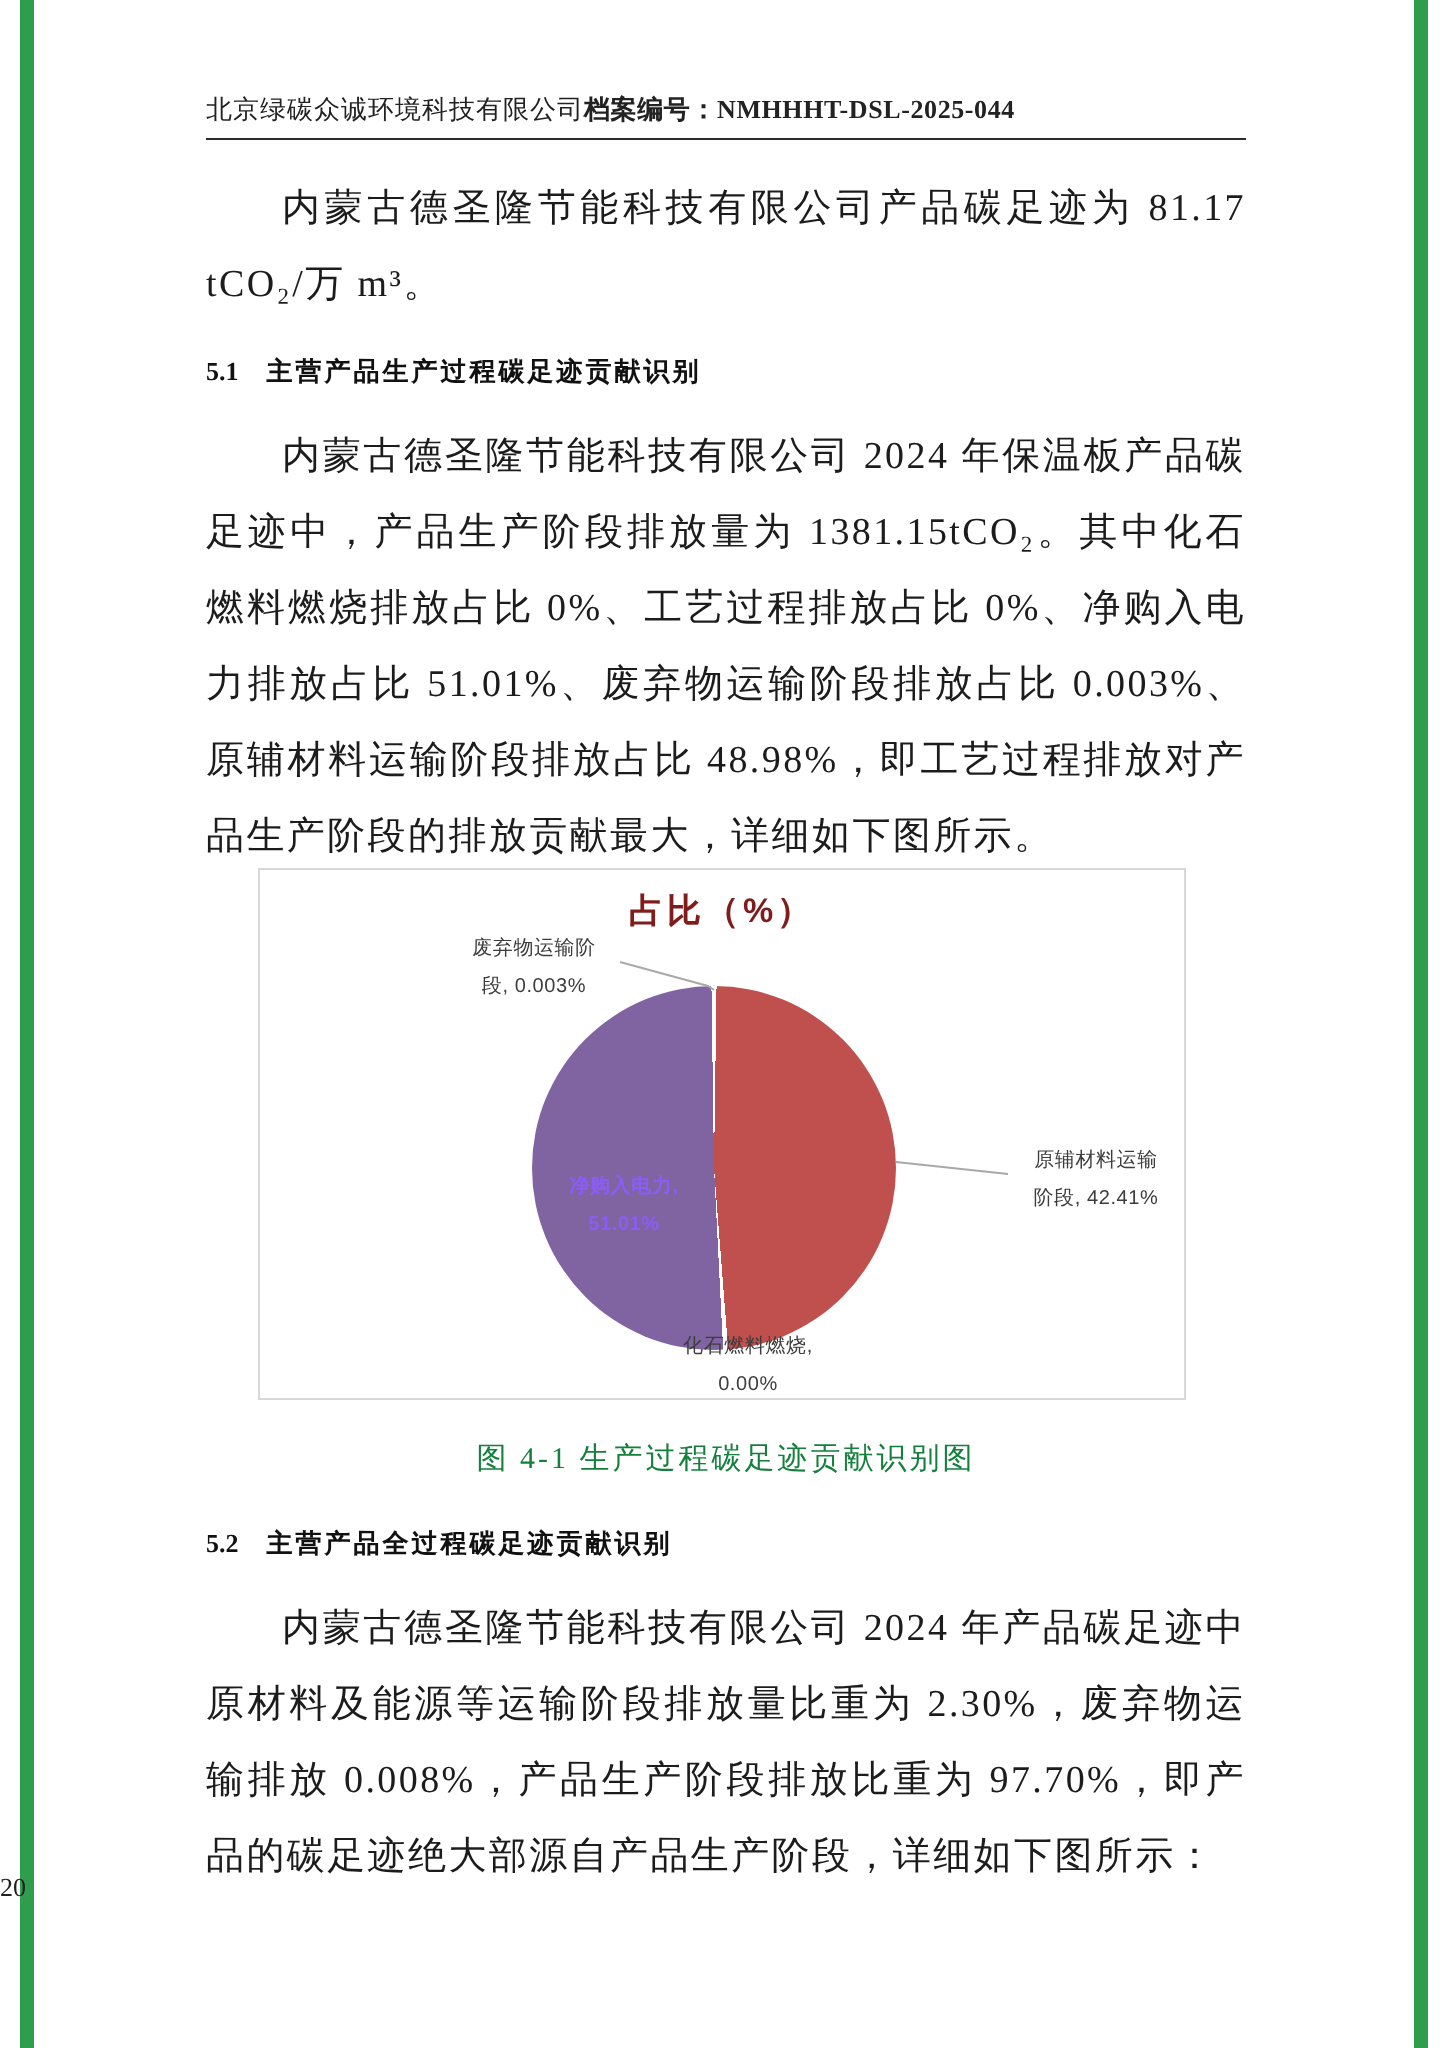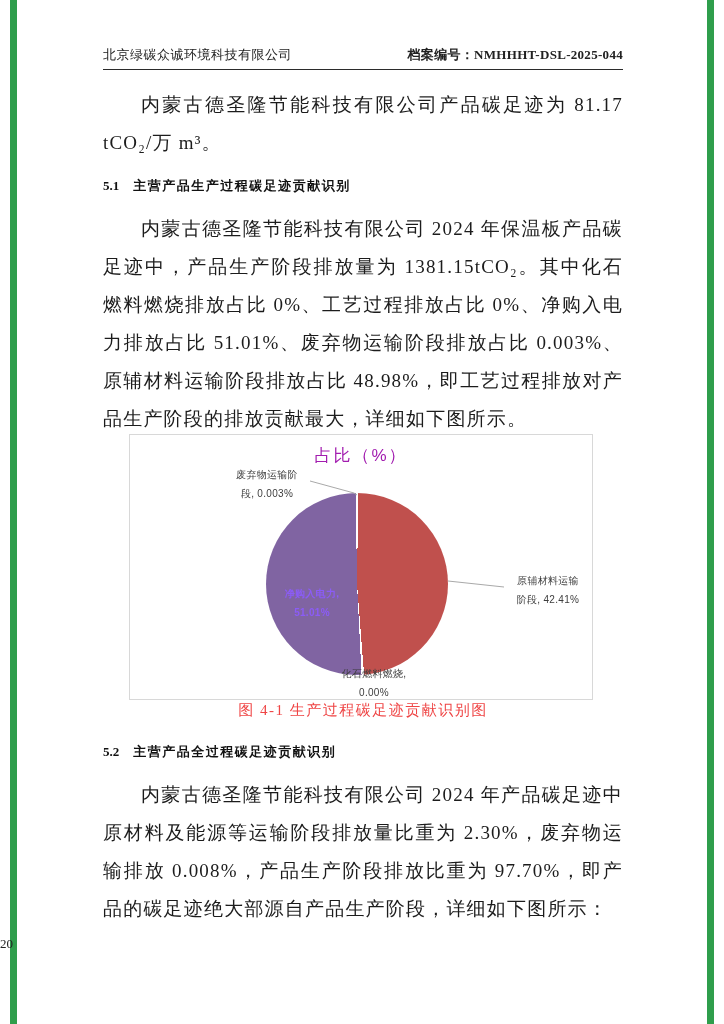--- a/index.html
+++ b/index.html
@@ -6,52 +6,52 @@
   body{
     width:724px;height:1024px;position:relative;background:#ffffff;overflow:hidden;
     font-family:"Liberation Serif","DejaVu Serif",serif;color:#1c1c1c;
   }
   .edge-bar{position:absolute;top:0;bottom:0;width:7px;background:#2f9e4c;}
   .edge-bar.left{left:10px;}
   .edge-bar.right{right:10px;}
 
   .content{position:absolute;left:103px;right:101px;top:0;}
 
-  .doc-header{display:flex;justify-content:space-between;align-items:baseline;
+  .doc-header{display:flex;align-items:baseline;
     margin-top:46px;font-size:13px;line-height:18px;color:#222;letter-spacing:0.5px;}
   .doc-header .doc-no{font-weight:600;letter-spacing:0.3px;}
   .header-rule{border-bottom:1.5px solid #2b2b2b;margin-top:5px;}
 
   p.body-par{font-size:19px;line-height:38px;text-align:justify;text-indent:2em;
     letter-spacing:1.2px;color:#1c1c1c;margin:0;}
   #p1{margin-top:16px;}
   h2.sec{font-size:13px;line-height:24px;margin:12px 0 0 0;color:#111;
     letter-spacing:1.5px;font-weight:bold;}
   h2.sec .num{letter-spacing:0;margin-right:14px;}
   #p2{margin-top:12px;}
   #p3{margin-top:12px;}
   #h52{margin-top:20px;}
 
   figure{margin:0;}
   .chart-box{position:relative;width:462px;height:264px;border:1px solid #d8d8d8;
     margin:-4px 0 0 26px;background:#fff;
     font-family:"Liberation Sans","DejaVu Sans",sans-serif;}
   .chart-title{position:absolute;top:9px;left:0;width:100%;text-align:center;
-    font-weight:normal;font-size:17px;letter-spacing:2px;color:#a21caf;}
+    font-weight:bold;font-size:17px;letter-spacing:2px;color:#7f1d1d;}
   .pie{position:absolute;left:136px;top:58px;width:182px;height:182px;border-radius:50%;}
   .leaders{position:absolute;left:0;top:0;}
   .lbl{position:absolute;font-size:10px;line-height:19px;text-align:center;
     color:#3d3d3d;letter-spacing:0.3px;}
   #lbl-waste{left:72px;top:30px;width:130px;}
   #lbl-raw{left:360px;top:136px;width:116px;}
   #lbl-fossil{left:179px;top:229px;width:130px;}
   #lbl-elec{left:117px;top:149px;width:130px;font-weight:bold;color:#8b5cf6;}
 
-  figcaption{margin-top:0;text-align:center;font-size:15px;line-height:20px;
-    letter-spacing:1.5px;color:#ef4444;}
+  figcaption{margin-top:20px;text-align:center;font-size:15px;line-height:20px;
+    letter-spacing:1.5px;color:#15803d;}
 
   .page-number{position:absolute;left:0;right:0;top:936px;text-align:left;
     font-size:13px;color:#222;}
 </style>
 </head>
 <body>
 
 <div class="edge-bar left" style="background: rgb(47, 158, 76);"></div>
 <div class="edge-bar right" style="background: rgb(47, 158, 76);"></div>
 

